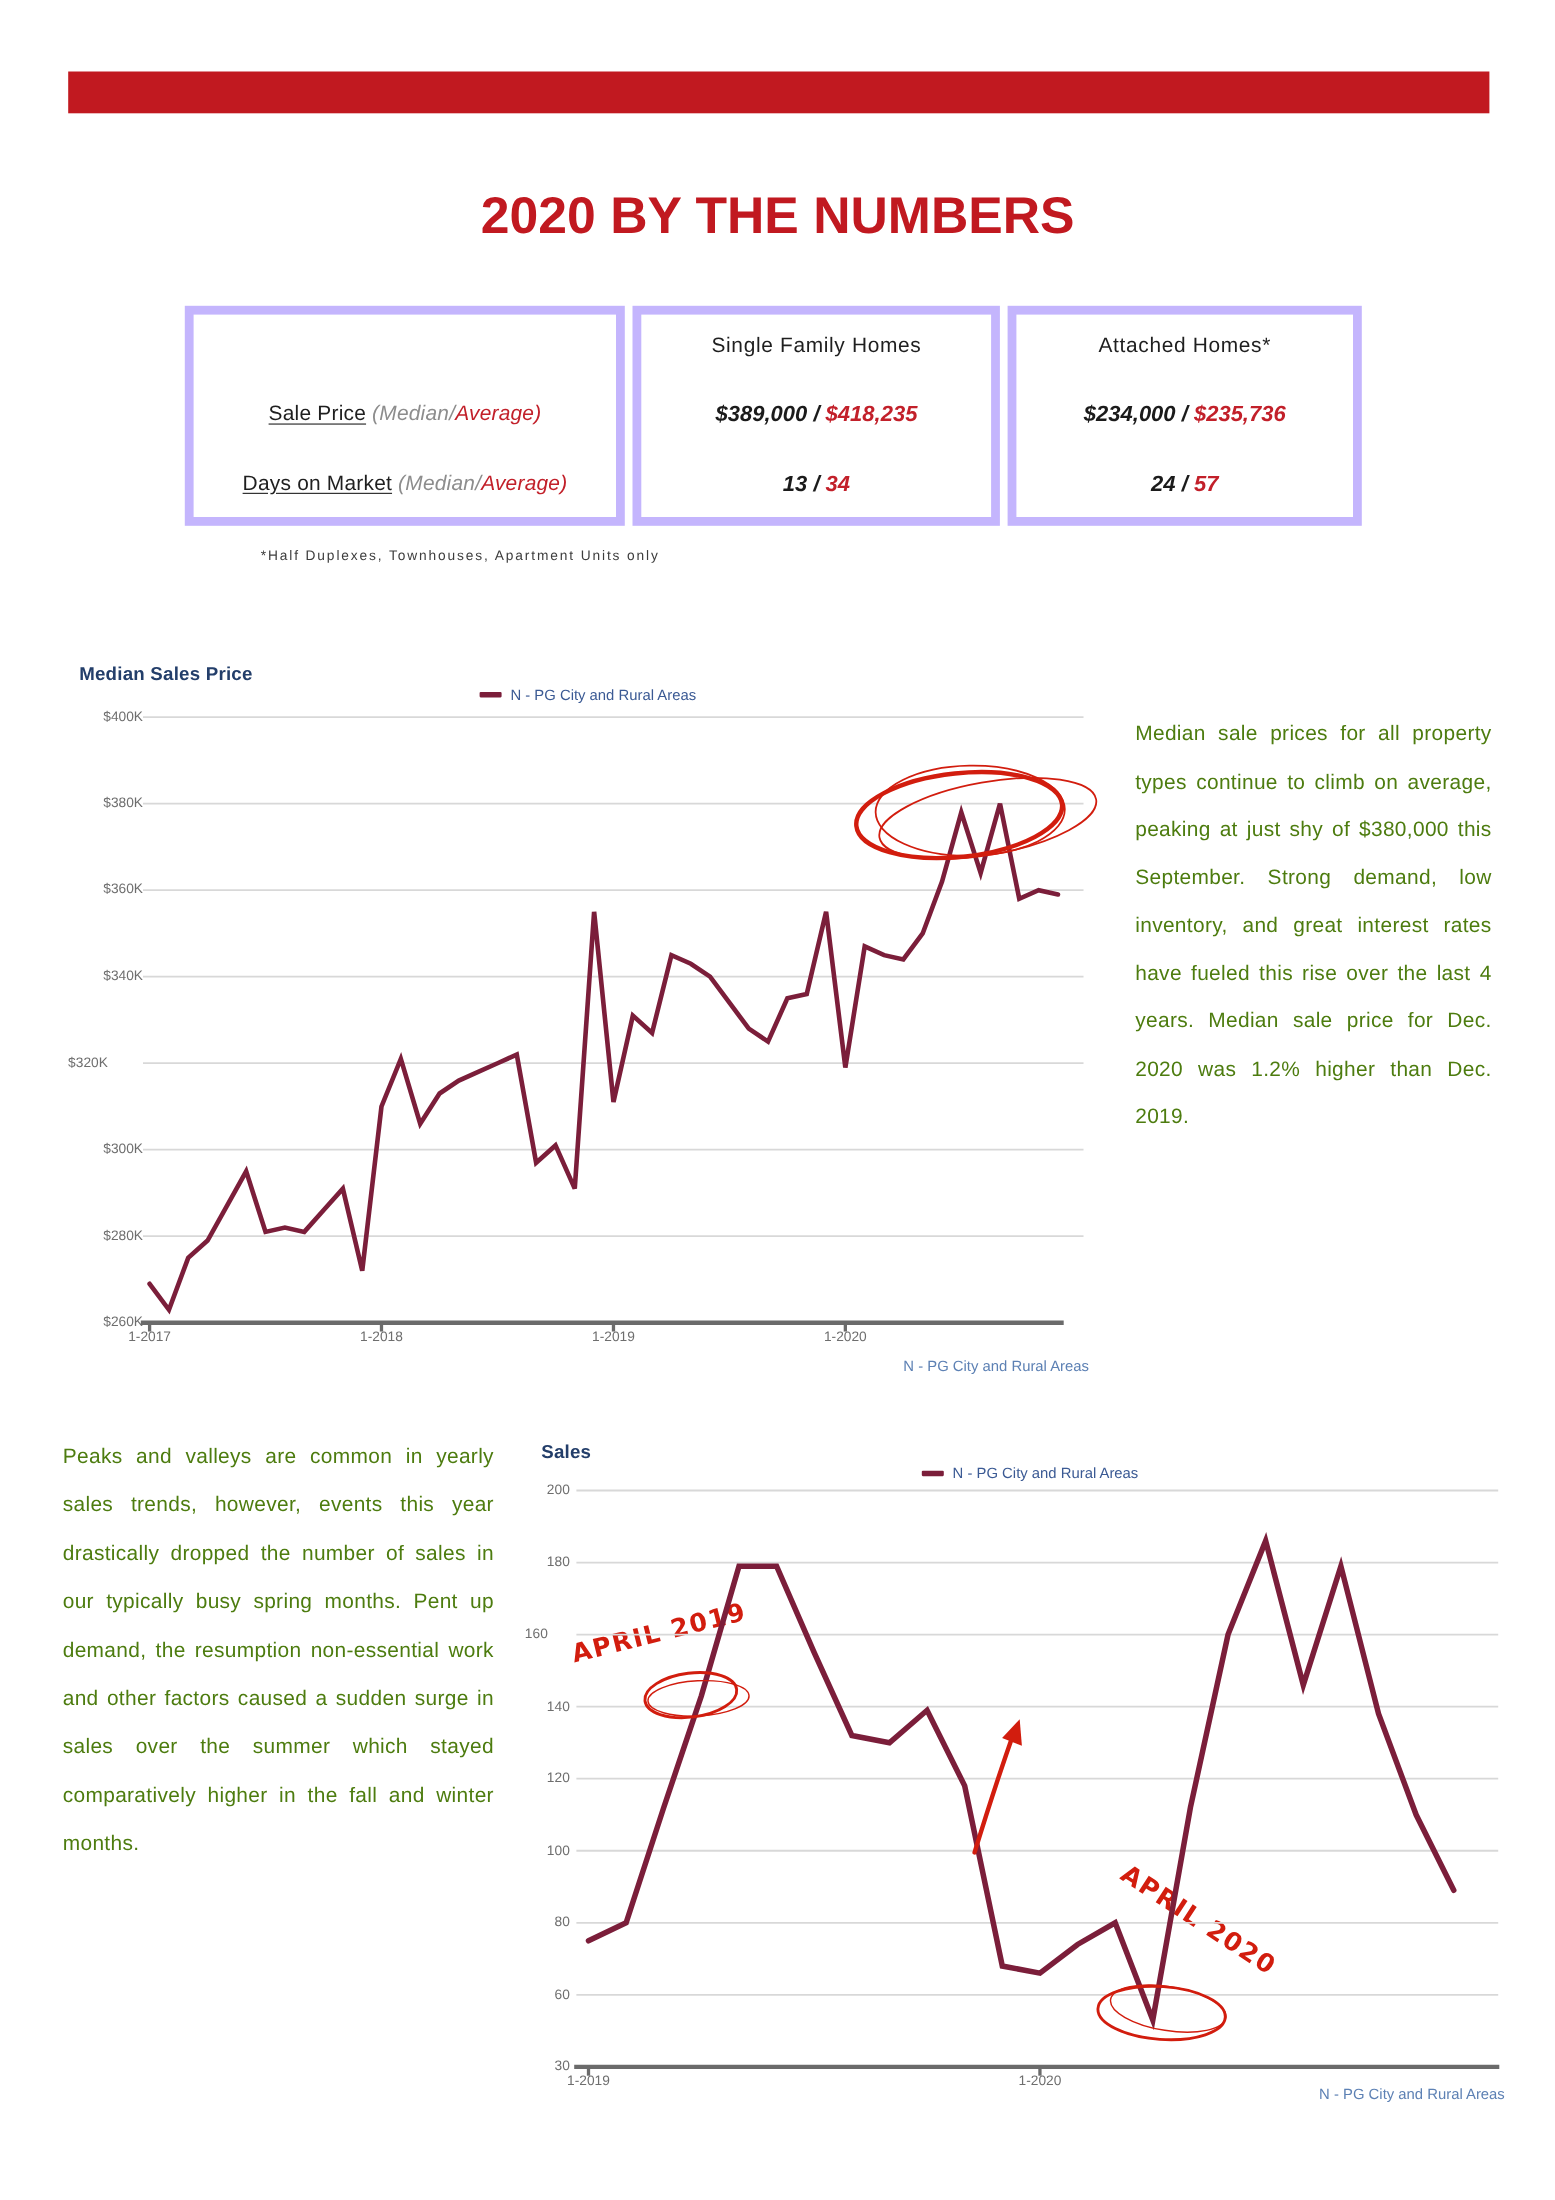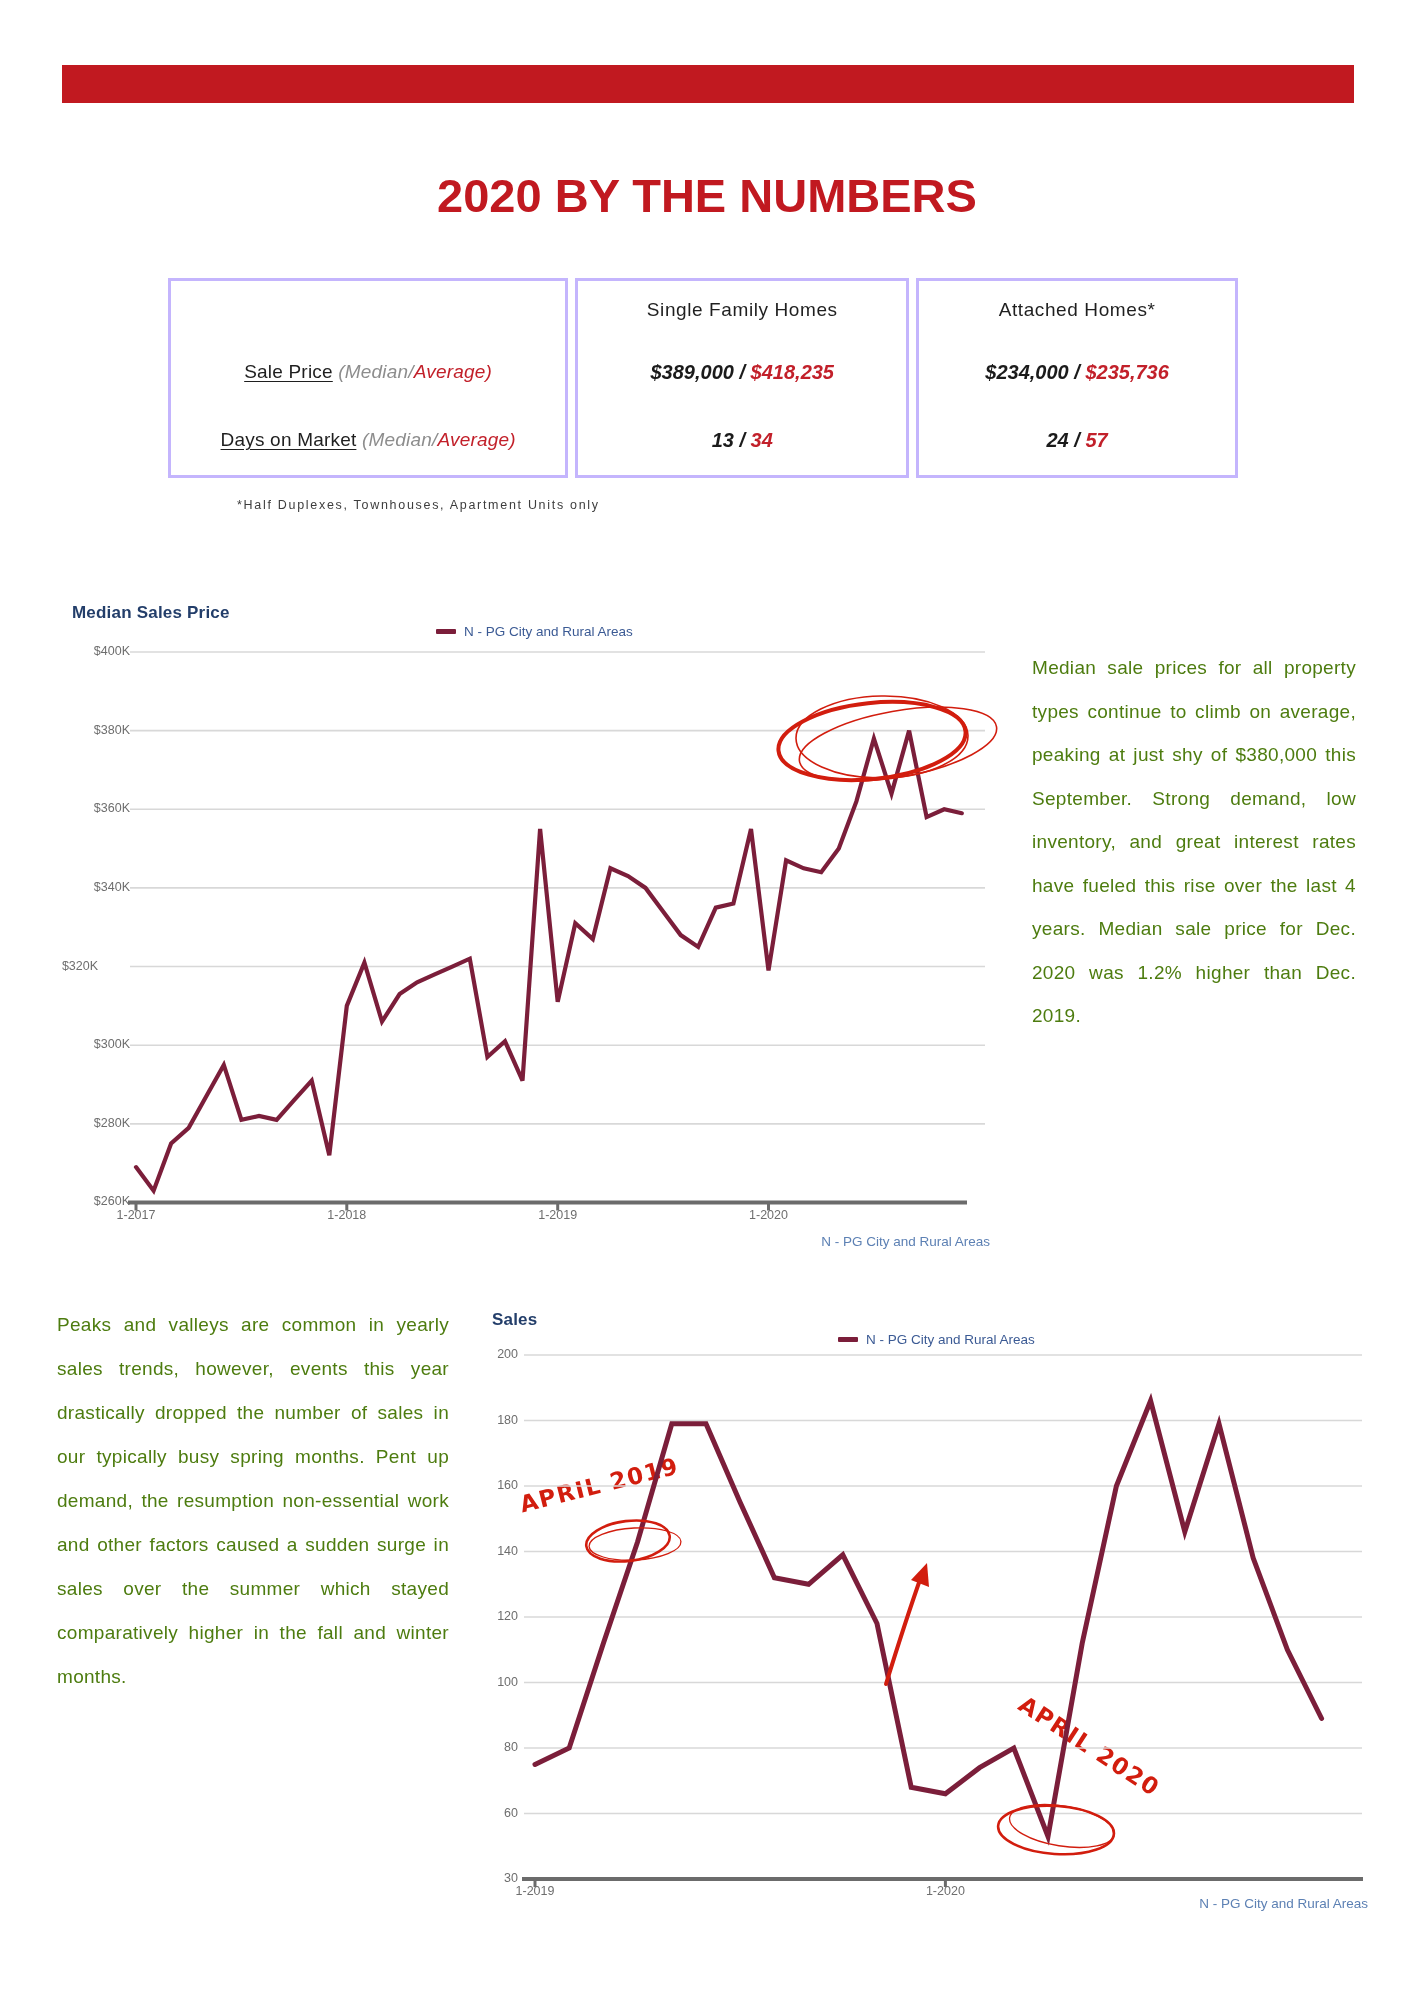--- a/index.html
+++ b/index.html
@@ -4,21 +4,21 @@
 <style>
   html,body{margin:0;padding:0;background:#fff;}
   body{width:1414px;height:2000px;position:relative;overflow:hidden;
        font-family:"Liberation Sans", sans-serif;}
   .abs{position:absolute;}
   .banner{left:62px;top:65px;width:1292px;height:38px;background:#c11920;}
   .page-title{left:0;top:168px;width:1414px;text-align:center;color:#c11920;
       font-size:47px;font-weight:700;letter-spacing:0px;}
   
   .stats{left:168px;top:278px;width:1070px;height:200px;display:flex;gap:7px;}
-  .stats .col{border:3px solid #c4b5fd;background:#fff;box-sizing:border-box;
+  .stats .col{border:8px solid #c4b5fd;background:#fff;box-sizing:border-box;
       display:grid;grid-template-rows:58px 66px 1fr;align-items:center;text-align:center;}
   .stats .c1{width:403px;}
   .stats .c2{width:336px;}
   .stats .c3{width:324px;}
   .stats .hdr{font-size:19px;color:#1f1f1f;letter-spacing:.6px;}
   .stats .lbl{font-size:19px;color:#1f1f1f;letter-spacing:.2px;}
   .stats .lbl .u{text-decoration:underline;text-underline-offset:3px;}
   .stats .lbl .g{color:#8d8d8d;font-style:italic;}
   .stats .lbl .r{color:#c2202a;font-style:italic;}
   .stats .val{font-size:20px;font-weight:bold;font-style:italic;color:#1b1b1b;}
@@ -153,21 +153,21 @@
 <div class="axis-lbl" style="left:40px;top:958.56px;width:80px;text-align:center;padding-right:6px;">$320K</div>
 <div class="axis-lbl" style="left:50px;top:1037.2px;width:80px;text-align:right;padding-right:6px;">$300K</div>
 <div class="axis-lbl" style="left:50px;top:1115.8400000000001px;width:80px;text-align:right;padding-right:6px;">$280K</div>
 <div class="axis-lbl" style="left:50px;top:1194.48px;width:80px;text-align:right;padding-right:6px;">$260K</div>
 <div class="axis-lbl" style="left:96px;top:1208px;width:80px;text-align:center;">1-2017</div>
 <div class="axis-lbl" style="left:306.8px;top:1208px;width:80px;text-align:center;">1-2018</div>
 <div class="axis-lbl" style="left:517.7px;top:1208px;width:80px;text-align:center;">1-2019</div>
 <div class="axis-lbl" style="left:728.5px;top:1208px;width:80px;text-align:center;">1-2020</div>
 <div class="axis-lbl" style="left:438px;top:1347px;width:80px;text-align:right;padding-right:6px;">200</div>
 <div class="axis-lbl" style="left:438px;top:1412.5px;width:80px;text-align:right;padding-right:6px;">180</div>
-<div class="axis-lbl" style="left:438px;top:1478px;width:80px;text-align:right;padding-right:6px;">160</div>
+<div class="axis-lbl" style="left:418px;top:1478px;width:80px;text-align:right;padding-right:6px;">160</div>
 <div class="axis-lbl" style="left:438px;top:1543.5px;width:80px;text-align:right;padding-right:6px;">140</div>
 <div class="axis-lbl" style="left:438px;top:1609px;width:80px;text-align:right;padding-right:6px;">120</div>
 <div class="axis-lbl" style="left:438px;top:1674.5px;width:80px;text-align:right;padding-right:6px;">100</div>
 <div class="axis-lbl" style="left:438px;top:1740px;width:80px;text-align:right;padding-right:6px;">80</div>
 <div class="axis-lbl" style="left:438px;top:1805.5px;width:80px;text-align:right;padding-right:6px;">60</div>
 <div class="axis-lbl" style="left:438px;top:1871px;width:80px;text-align:right;padding-right:6px;">30</div>
 <div class="axis-lbl" style="left:495px;top:1884px;width:80px;text-align:center;">1-2019</div>
 <div class="axis-lbl" style="left:905.4px;top:1884px;width:80px;text-align:center;">1-2020</div>
 
 </body></html>

